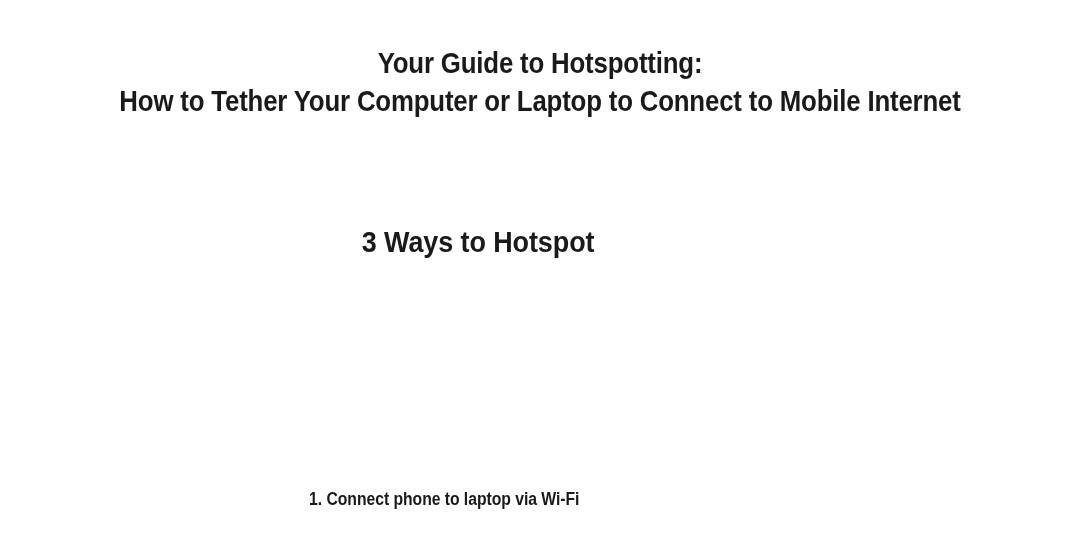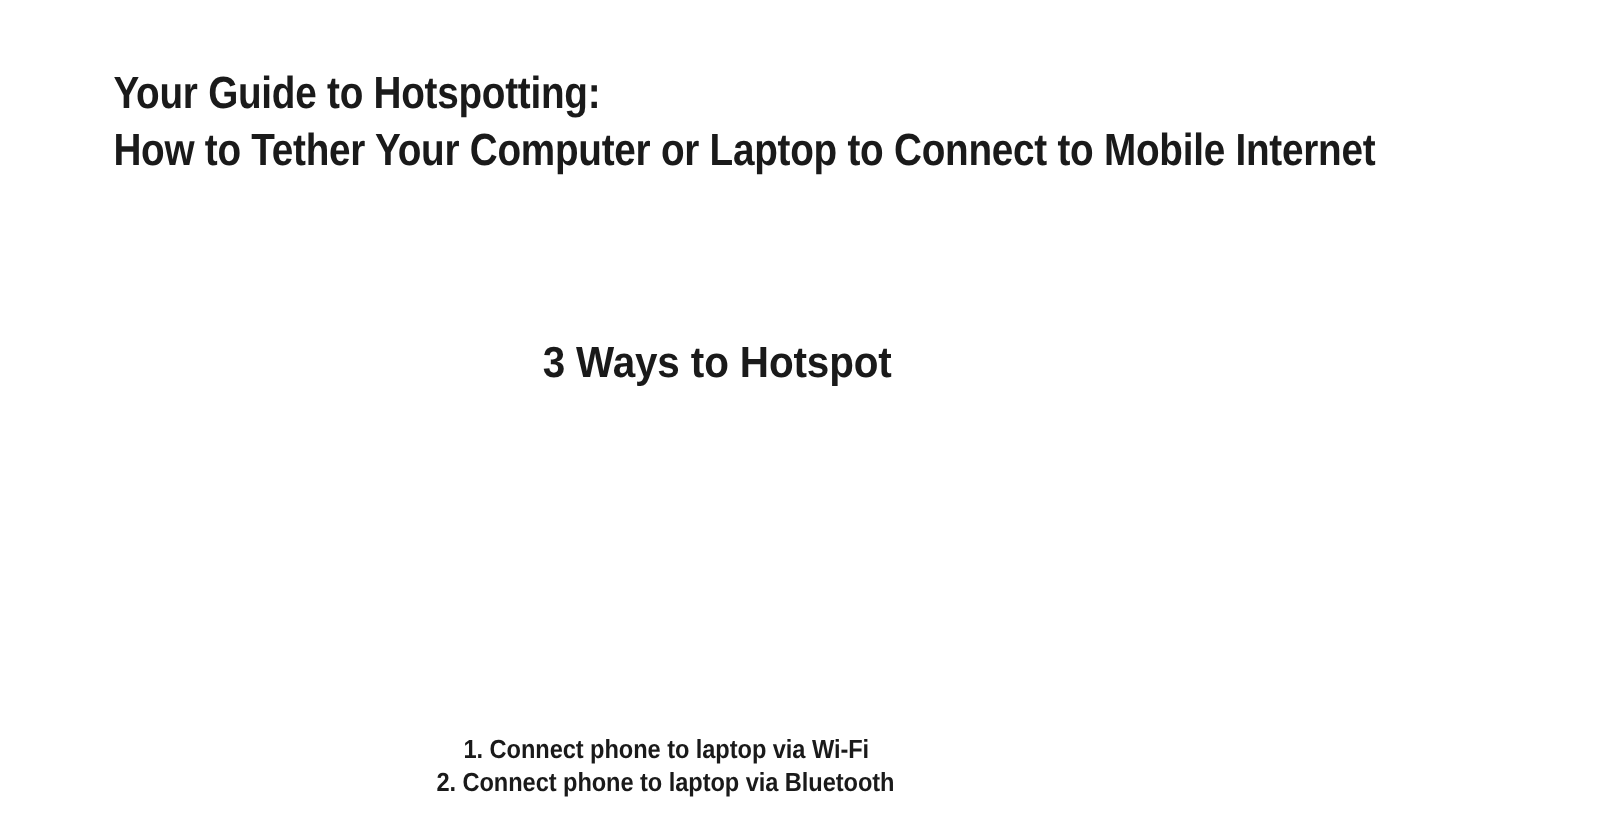--- a/index.html
+++ b/index.html
@@ -23,21 +23,21 @@
     height: 552px;
     background: #ffffff;
   }
 
   
   .title-block {
     position: absolute;
     left: 0;
     top: 44px;
     width: 1080px;
-    text-align: left;
+    text-align: center;
   }
   .title-line {
     display: block;
     font-size: 30px;
     line-height: 38px;
     font-weight: bold;
     letter-spacing: -0.2px;
     color: #1a1a1a;
     transform: scaleX(0.86);
     transform-origin: center center;
@@ -128,18 +128,15 @@
   <div class="illustration-row">
     <div class="illustration-slot"></div>
     <div class="illustration-slot"></div>
     <div class="illustration-slot"></div>
   </div>
 
   <div class="caption-row">
     <div class="caption-cell">
       <span class="caption-text">1. Connect phone to laptop via Wi-Fi</span>
     </div>
-    <div class="caption-cell">
-      <span class="caption-text">2. Connect phone to laptop via Bluetooth</span>
-    </div>
   </div>
 
 </div>
 
 </body></html>

